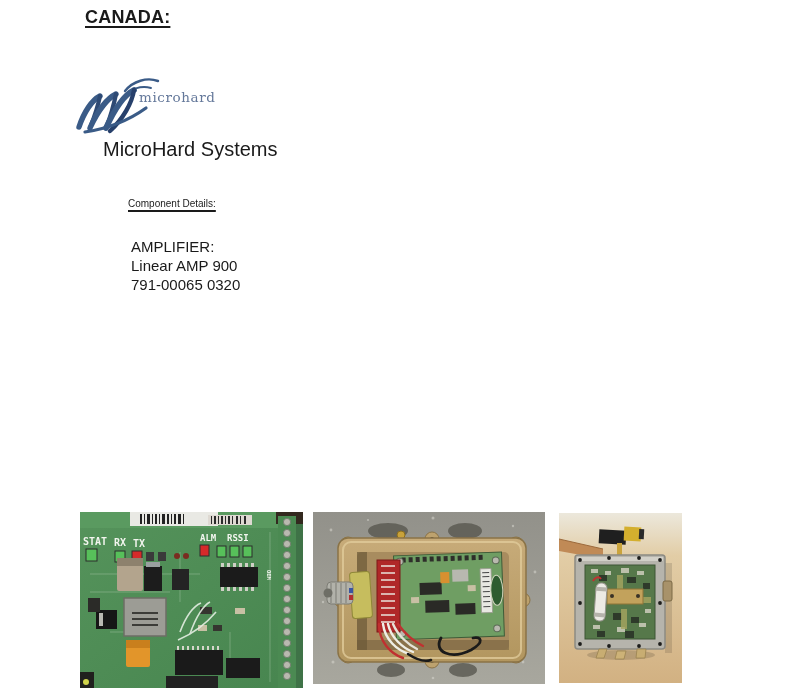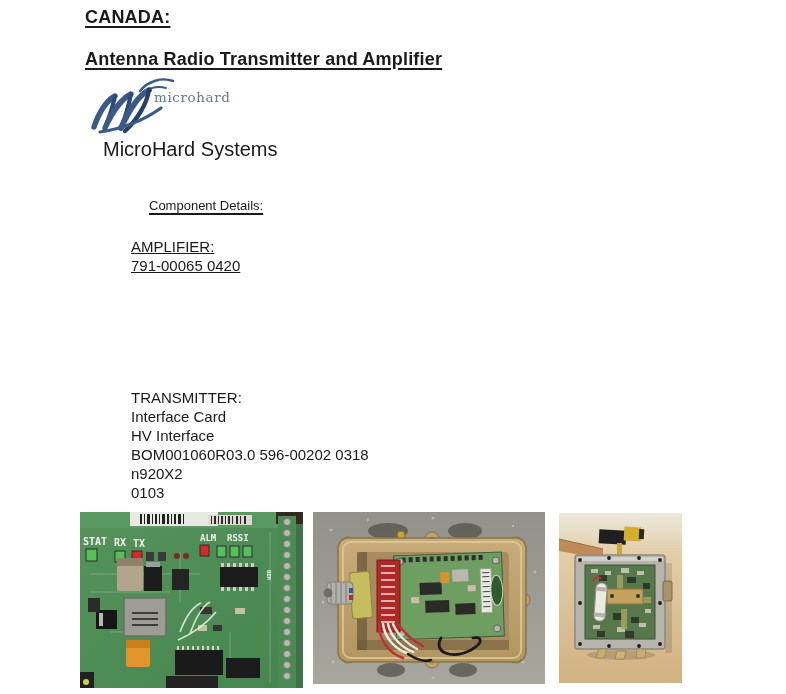--- a/index.html
+++ b/index.html
@@ -6,43 +6,42 @@
   .page {
     position:relative; width:786px; height:694px; background:#ffffff;
     overflow:hidden; font-family:"Liberation Sans", sans-serif; color:#1a1a1a;padding-left:40px;
   }
   .h-main {
     position:absolute; left:85px; top:7px; font-size:18px; font-weight:bold;
     text-decoration:underline; text-decoration-thickness:2px; text-underline-offset:3px;
     letter-spacing:0.2px; white-space:nowrap;
   }
   .h-sub { top:49px; }
-  .logo-wrap { position:absolute; left:88px; top:76px; width:142px; height:60px; }
+  .logo-wrap { position:absolute; left:73px; top:76px; width:142px; height:60px; }
   .company { position:absolute; left:103px; top:140px; font-size:20px; line-height:19px; }
   .details-heading {
-    position:absolute; left:149px; top:198px; font-size:13px;
+    position:absolute; left:128px; top:198px; font-size:10px;
     text-decoration:underline; text-decoration-thickness:1.5px; text-underline-offset:3px;
     white-space:nowrap;
   }
   .spec-block { position:absolute; left:131px; font-size:15px; line-height:19px; white-space:nowrap; }
-  .amp-block { top:237px;text-decoration:underline; }
+  .amp-block { top:237px; }
   .tx-block  { top:388px; }
   .photo { position:absolute; display:block; }
   .photo-1 { left:80px;  top:512px; }
   .photo-2 { left:313px; top:512px; }
   .photo-3 { left:559px; top:513px; }
   .sil { font-family:"DejaVu Sans Mono", monospace; font-weight:bold; fill:#f2f5ee; }
 </style>
 </head>
 <body>
 
 <div class="page">
 
   <div class="h-main">CANADA:</div>
-  <div class="h-main h-sub">Antenna Radio Transmitter and Amplifier</div>
 
   <div class="logo-wrap">
     <svg width="142" height="60" viewBox="0 0 142 60">
       <g fill="none" stroke-linecap="round">
         <path d="M52,15 C60,5 74,1 85,5" stroke="#3a5b87" stroke-width="2.4"></path>
         <path d="M50,21 C57,13 68,9 78,12" stroke="#3a5b87" stroke-width="1.9"></path>
         <path d="M6,51 C11,36 19,24 27,20" stroke="#3a5b87" stroke-width="5.4"></path>
         <path d="M27,20 C25,30 21,42 17,52" stroke="#2e4a74" stroke-width="4.2"></path>
         <path d="M17,52 C25,34 35,22 43,18" stroke="#3a5b87" stroke-width="5.4"></path>
         <path d="M43,18 C41,28 37,42 33,52" stroke="#2e4a74" stroke-width="4.2"></path>
@@ -55,31 +54,24 @@
   </div>
 
   <div class="company">
     <div>MicroHard Systems</div>
   </div>
 
   <div class="details-heading">Component Details:</div>
 
   <div class="spec-block amp-block">
     <div>AMPLIFIER:</div>
-    <div>791-00065 0420</div>
+    <div>Linear AMP 900</div>
+    <div>791-00065 0320</div>
   </div>
 
-  <div class="spec-block tx-block">
-    <div>TRANSMITTER:</div>
-    <div>Interface Card</div>
-    <div>HV Interface</div>
-    <div>BOM001060R03.0 596-00202 0318</div>
-    <div>n920X2</div>
-    <div>0103</div>
-  </div>
 
   <svg class="photo photo-1" width="223" height="176" viewBox="0 0 223 176">
     <defs>
       <linearGradient id="pcbg" x1="0" y1="0" x2="1" y2="1">
         <stop offset="0" stop-color="#55935b"></stop>
           <stop offset="1" stop-color="#47854f"></stop>
       </linearGradient>
     </defs>
     <rect width="223" height="176" fill="url(#pcbg)"></rect>
     <rect x="0" y="0" width="223" height="16" fill="#5a9a60"></rect>

